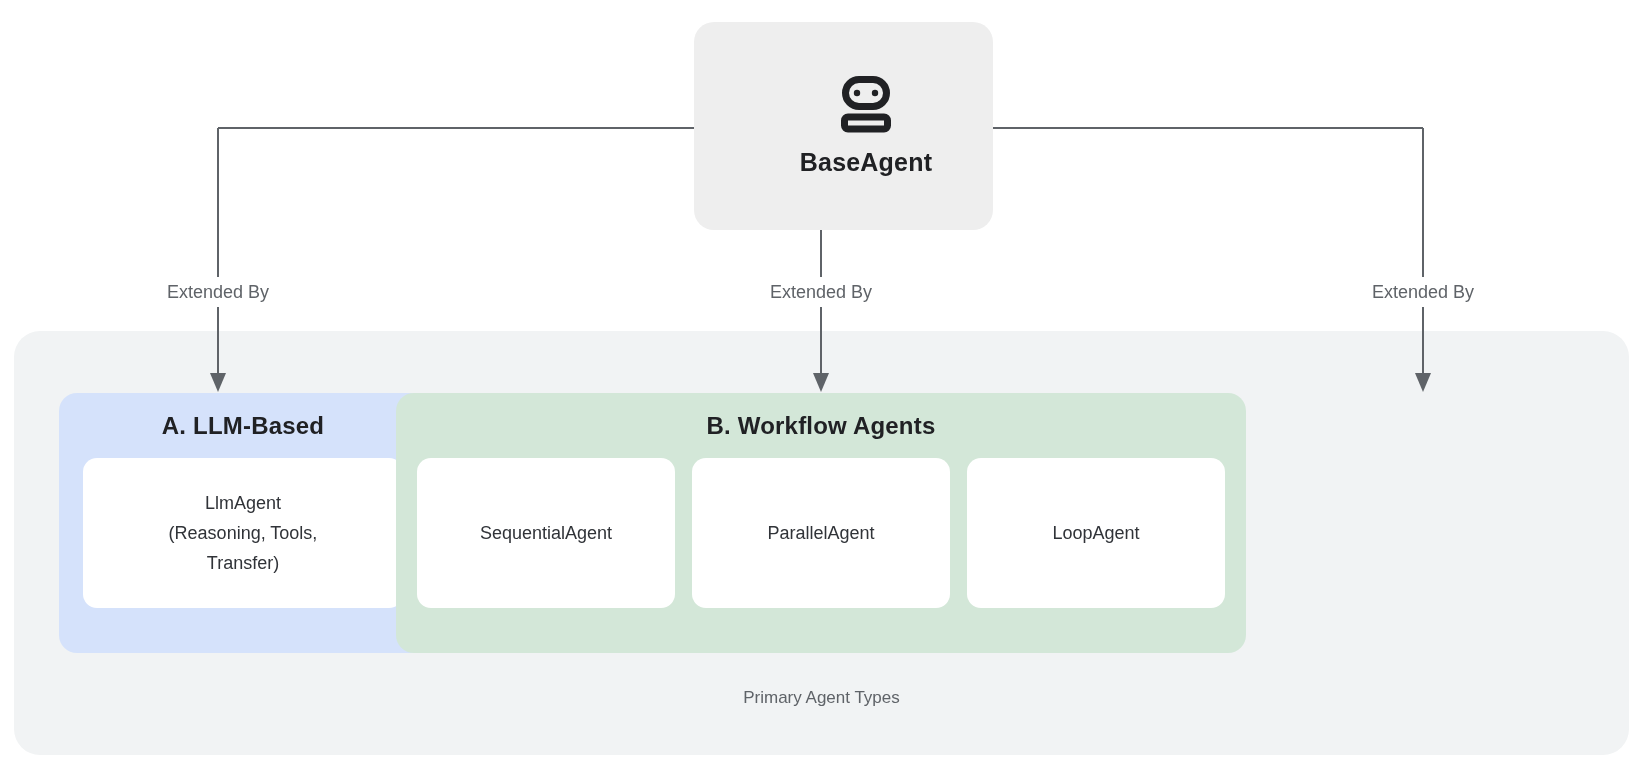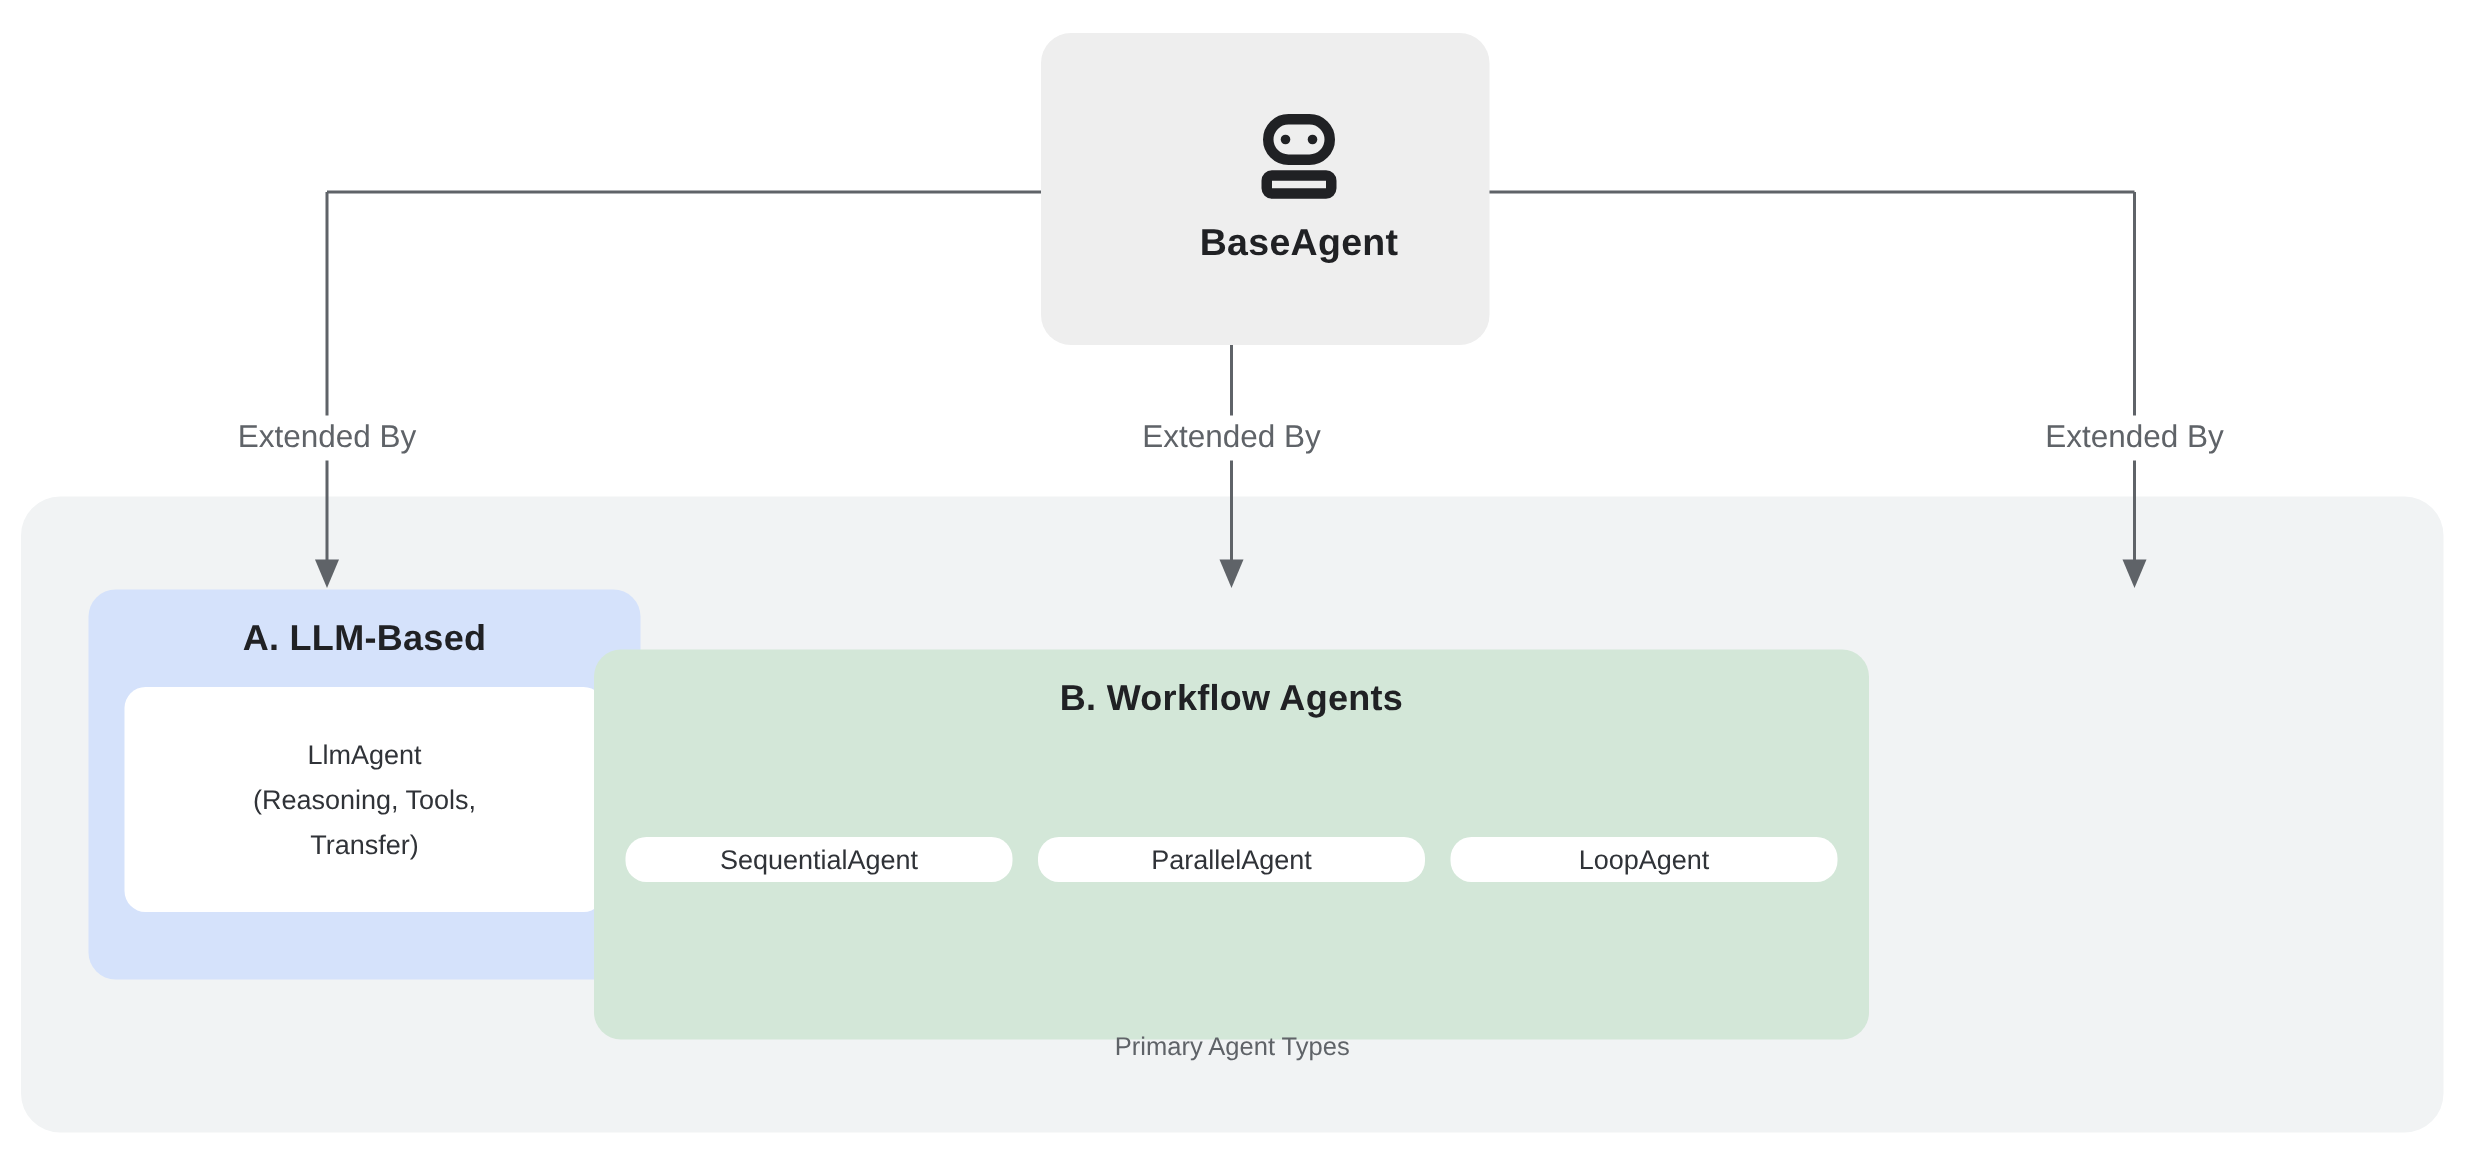--- a/index.html
+++ b/index.html
@@ -13,38 +13,38 @@
 
   
   .base-agent{position:absolute;left:694px;top:22px;width:254px;height:208px;
     background:var(--node-bg,#eee);border-radius:20px;z-index:2;
     display:flex;flex-direction:column;align-items:center;justify-content:center;gap:14px;padding-left:45px;}
   .robot-icon{display:block;color:var(--title-text,#202124);}
   .base-agent-label{font-size:25px;font-weight:700;color:var(--title-text,#202124);letter-spacing:.2px;}
 
   
   .edge-label{position:absolute;top:277px;transform:translateX(-50%);z-index:2;
-    background:var(--page-bg,#fff);padding:0 10px;font-size:21px;line-height:30px;
+    background:var(--page-bg,#fff);padding:0 10px;font-size:18px;line-height:30px;
     color:var(--muted-text,#5f6368);white-space:nowrap;}
 
   
   .container{position:absolute;left:14px;top:331px;width:1615px;height:424px;
     background:var(--container-bg,#f1f3f4);border-radius:26px;}
 
   .group{position:absolute;top:62px;height:260px;border-radius:18px;}
   .group-a{left:45px;width:368px;background:var(--group-a,#d5e2fb);}
-  .group-b{left:382px;width:850px;background:var(--group-b,#d3e7d8);margin-top:40px;}
+  .group-b{left:382px;width:850px;background:var(--group-b,#d3e7d8);}
   .group-c{left:1250px;width:319px;background:var(--group-c,#faeecb);}
 
   .group-title{height:65px;display:flex;align-items:center;justify-content:center;
     font-size:24px;font-weight:600;color:var(--title-text,#202124);letter-spacing:.2px;}
 
   .cards{position:absolute;top:65px;height:150px;display:flex;gap:17px;}
   .group-a .cards{left:24px;right:24px;}
-  .group-b .cards{left:21px;right:21px;align-items:center;}
+  .group-b .cards{left:21px;right:21px;}
   .group-c .cards{left:27px;right:27px;}
   .card{flex:1;background:var(--card-bg,#fff);border-radius:14px;
     display:flex;align-items:center;justify-content:center;text-align:center;
     font-size:18px;line-height:30px;color:var(--card-text,#303338);white-space:pre-line;}
 
   .caption{position:absolute;left:0;right:0;top:357px;text-align:center;
     font-size:17px;color:var(--muted-text,#5f6368);}
 </style>
 </head>
 <body>

